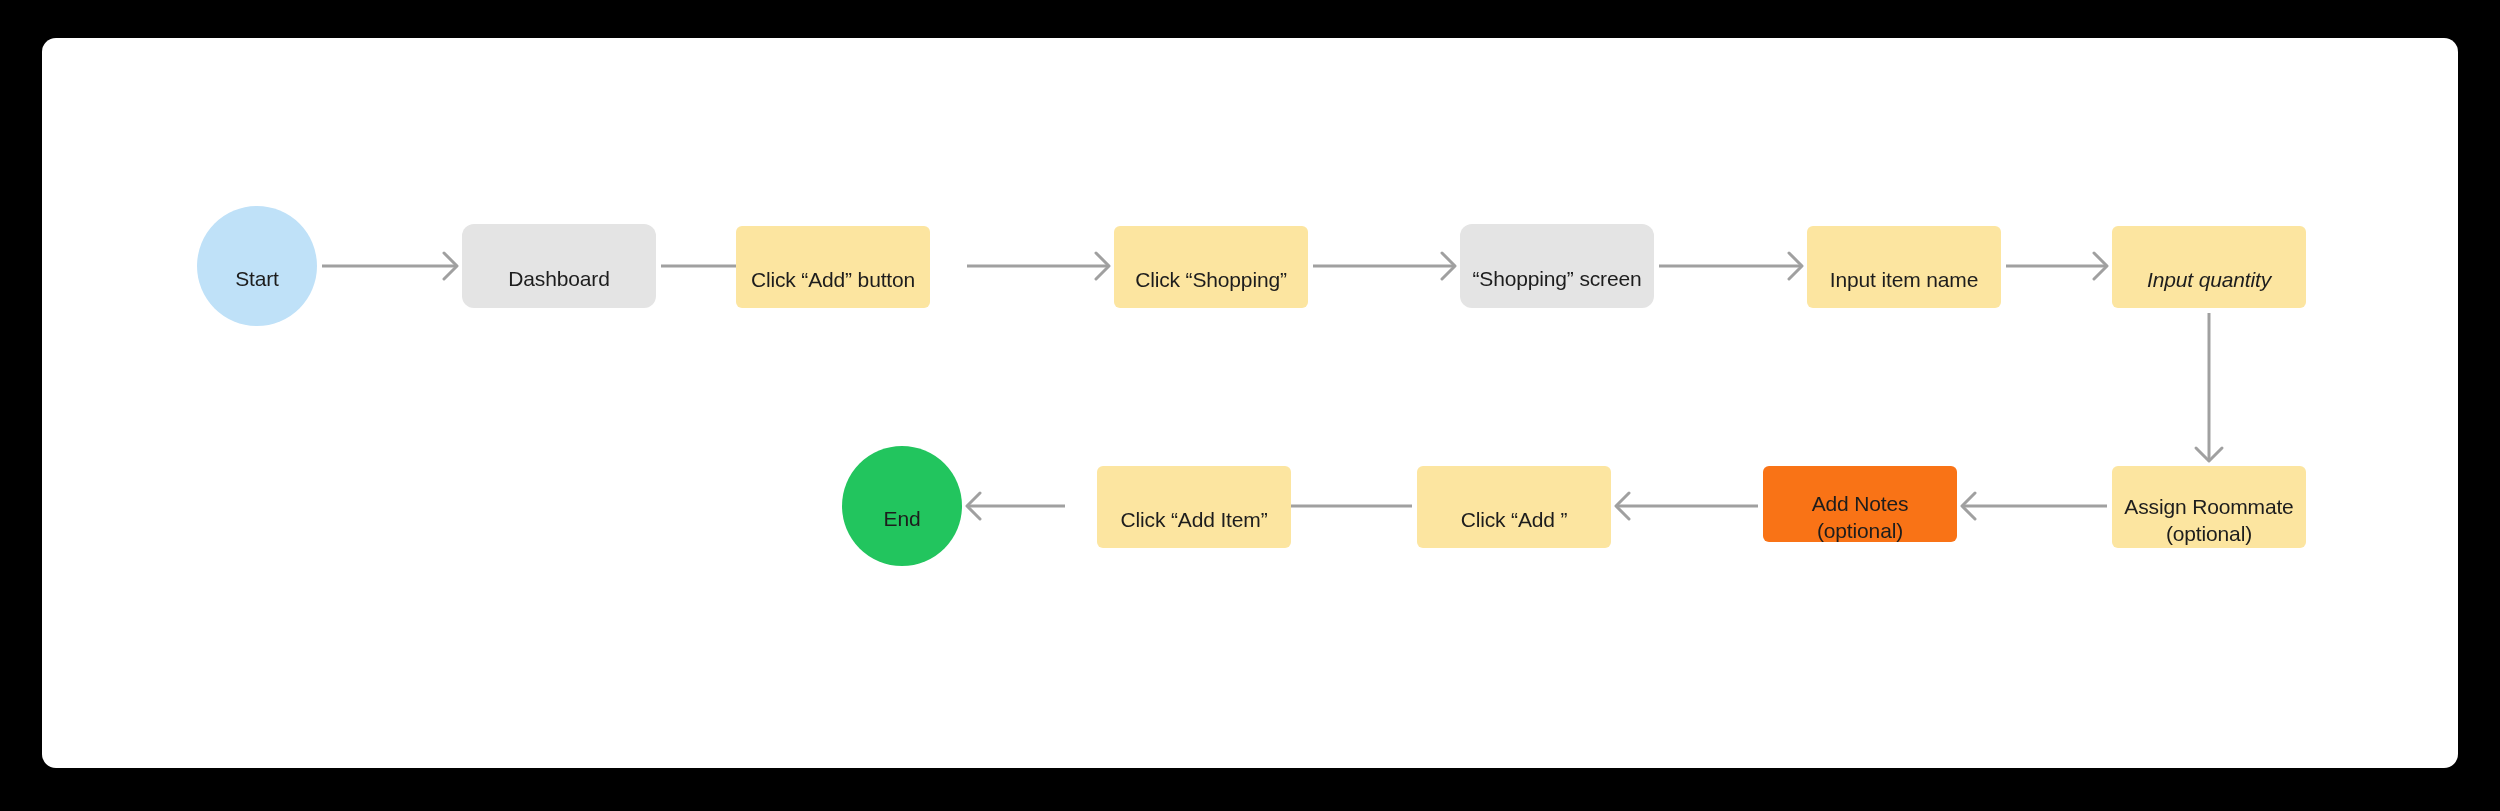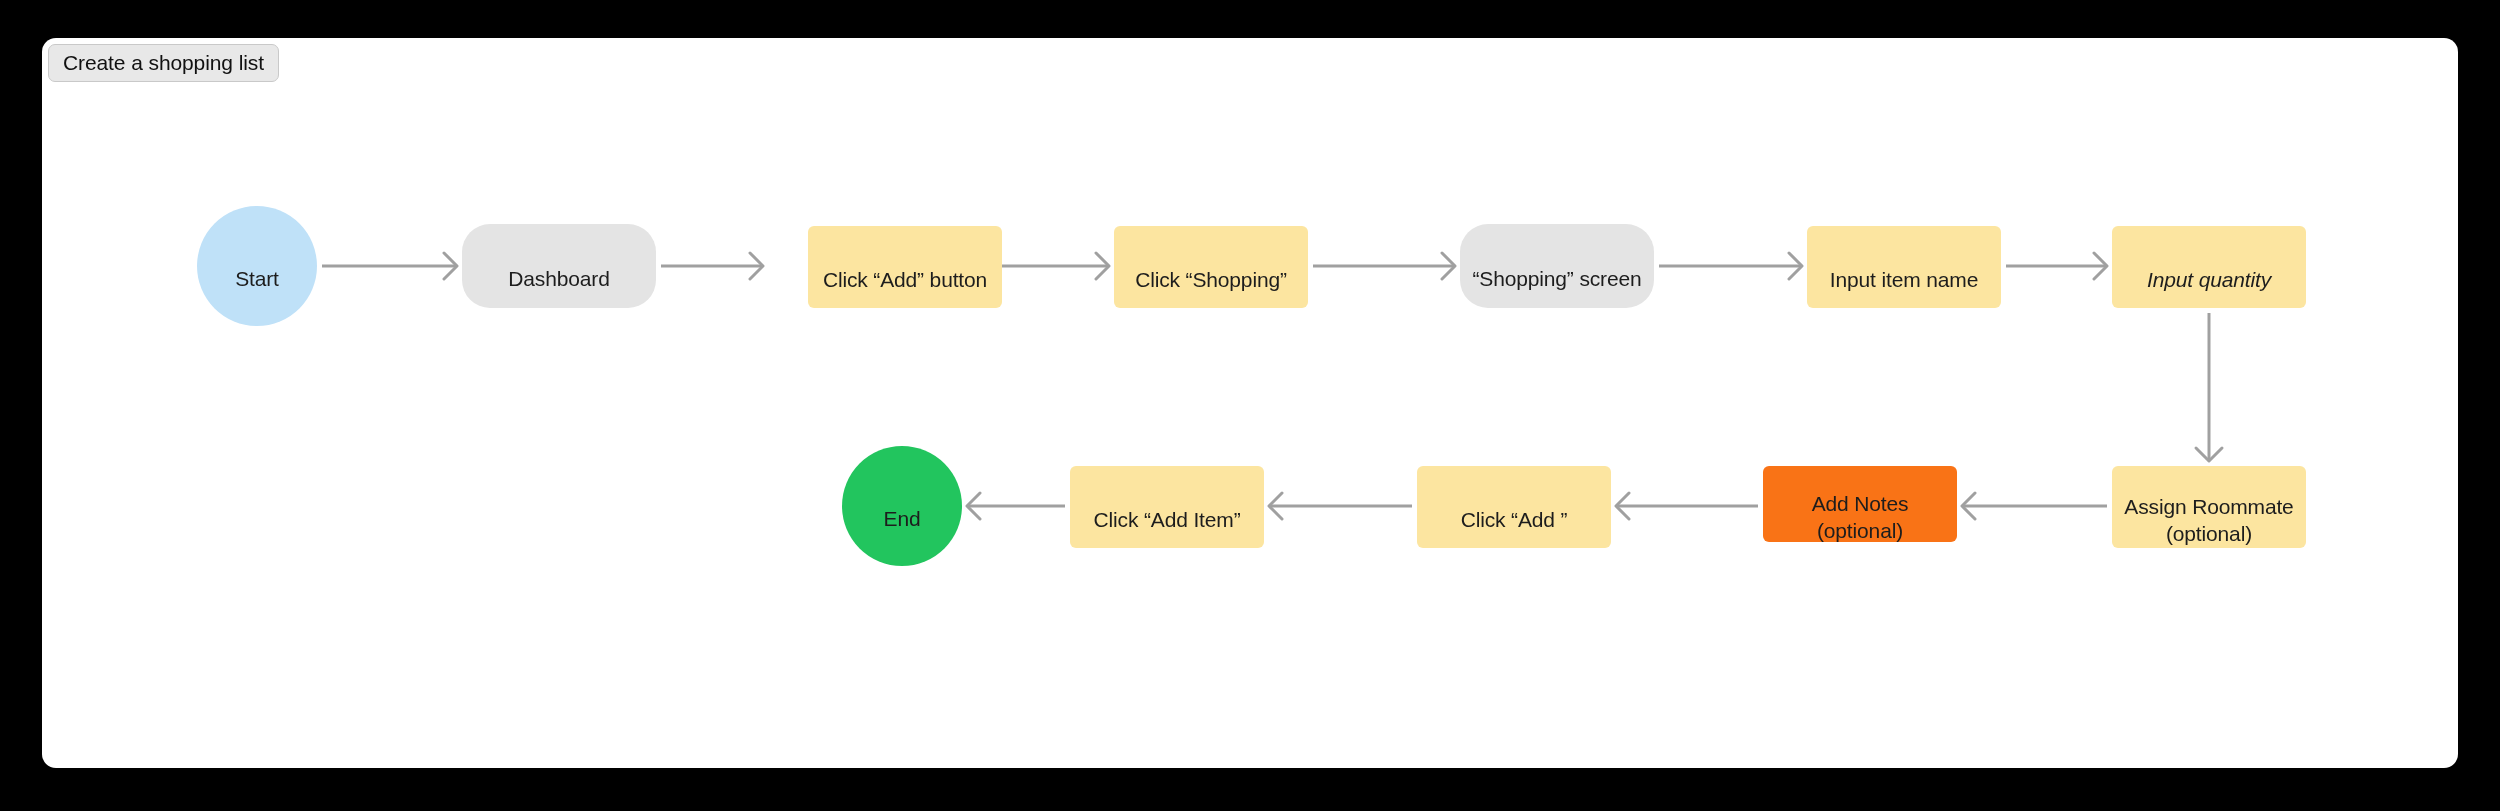--- a/index.html
+++ b/index.html
@@ -76,41 +76,38 @@
     line-height: 1.3;
     letter-spacing: -0.15px;
     box-sizing: border-box;
     z-index: 2;
     padding: 0 10px;
   }
   .node.terminal {
     border-radius: 50%;
   }
   .node.screen {
-    border-radius: 28px;
+    border-radius: 12px;
   }
   .node.action {
     border-radius: 6px;
   }
   .node .label {
     white-space: pre-line;
     display: block;
     margin-top: 26px;
   }
 </style>
 </head>
 <body>
 
 <div id="app">
 
   <div id="canvas"></div>
 
-  <div id="title-chip">
-    <span>Create a shopping list</span>
-  </div>
 
   <svg id="edges" viewBox="0 0 2500 811" width="2500" height="811">
       <g>
         <line x1="322" y1="266" x2="457" y2="266" stroke="#a0a0a0" stroke-width="3"></line>
         <polyline points="444,253 457,266 444,279" fill="none" stroke="#a0a0a0" stroke-width="3" stroke-linecap="round" stroke-linejoin="round"></polyline>
       </g>
       <g>
         <line x1="661" y1="266" x2="763" y2="266" stroke="#a0a0a0" stroke-width="3"></line>
         <polyline points="750,253 763,266 750,279" fill="none" stroke="#a0a0a0" stroke-width="3" stroke-linecap="round" stroke-linejoin="round"></polyline>
       </g>
@@ -152,21 +149,21 @@
       </g>
     </svg>
 
   <div id="nodes-layer">
       <div class="node terminal" style="left: 197px; top: 206px; width: 120px; height: 120px; background: rgb(191, 225, 248);">
         <span class="label">Start</span>
       </div>
       <div class="node screen" style="left: 462px; top: 224px; width: 194px; height: 84px; background: rgb(228, 228, 228);">
         <span class="label">Dashboard</span>
       </div>
-      <div class="node action" style="left: 808px; top: 226px; width: 194px; height: 82px; background: rgb(252, 229, 160);">
+      <div class="node action" style="left: 736px; top: 226px; width: 194px; height: 82px; background: rgb(252, 229, 160);">
         <span class="label">Click “Add” button</span>
       </div>
       <div class="node action" style="left: 1114px; top: 226px; width: 194px; height: 82px; background: rgb(252, 229, 160);">
         <span class="label">Click “Shopping”</span>
       </div>
       <div class="node screen" style="left: 1460px; top: 224px; width: 194px; height: 84px; background: rgb(228, 228, 228);">
         <span class="label">“Shopping” screen</span>
       </div>
       <div class="node action" style="left: 1807px; top: 226px; width: 194px; height: 82px; background: rgb(252, 229, 160);">
         <span class="label">Input item name</span>
@@ -178,21 +175,21 @@
         <span class="label">Assign Roommate
 (optional)</span>
       </div>
       <div class="node action" style="left: 1763px; top: 466px; width: 194px; height: 76px; background: #f97316;">
         <span class="label">Add Notes
 (optional)</span>
       </div>
       <div class="node action" style="left: 1417px; top: 466px; width: 194px; height: 82px; background: rgb(252, 229, 160);">
         <span class="label">Click “Add ”</span>
       </div>
-      <div class="node action" style="left: 1070px; top: 466px; width: 194px; height: 82px; background: rgb(252, 229, 160);">
+      <div class="node action" style="left: 1097px; top: 466px; width: 194px; height: 82px; background: rgb(252, 229, 160);">
         <span class="label">Click “Add Item”</span>
       </div>
       <div class="node terminal" style="left: 842px; top: 446px; width: 120px; height: 120px; background: #22c55e;">
         <span class="label">End</span>
       </div>
     </div>
 
 </div>
 
 </body></html>

